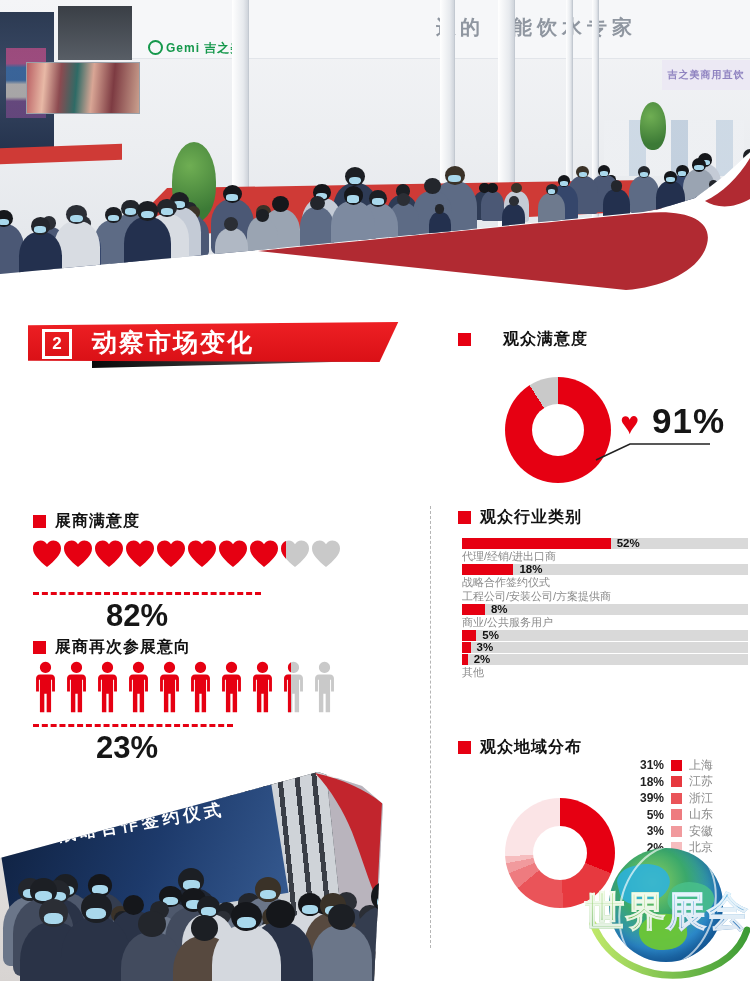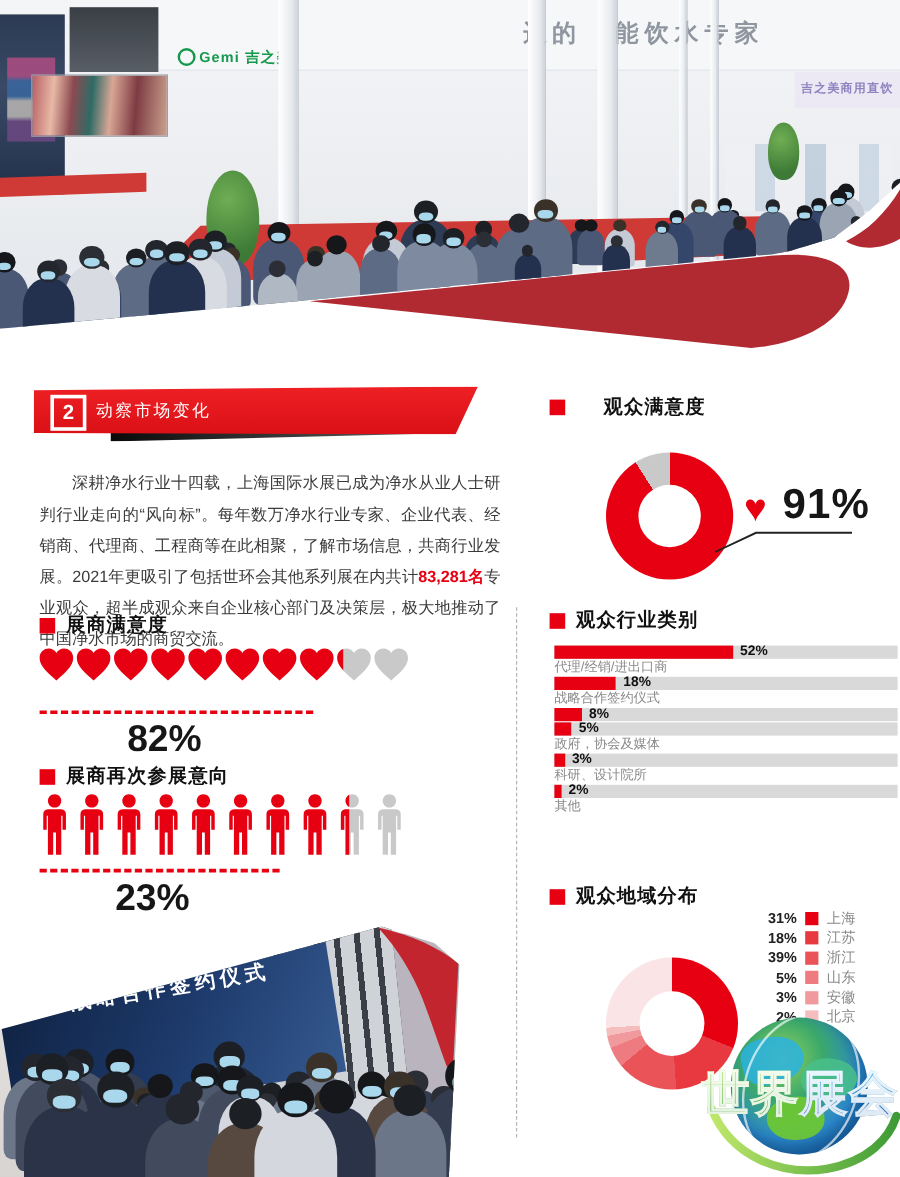--- a/index.html
+++ b/index.html
@@ -49,22 +49,22 @@
 
   
   .sec-shadow{position:absolute;left:92px;top:357px;width:288px;height:11px;z-index:1;
     background:linear-gradient(90deg,#0a0a0a,#4a4a4a 70%,#767676);
     clip-path:polygon(0 30%,100% 0,100% 35%,0 100%);}
   .sec-banner{position:absolute;left:28px;top:322px;width:374px;height:40px;z-index:2;
     background:linear-gradient(180deg,#ee2024,#da1016);
     clip-path:polygon(0 8%,99% 0,94% 100%,0 97%);}
   .sec-num{position:absolute;left:14px;top:7px;width:24px;height:24px;border:3px solid #ffffff;
     color:#ffffff;font-size:17px;font-weight:bold;display:flex;align-items:center;justify-content:center;}
-  .sec-title{position:absolute;left:52px;top:0;line-height:40px;color:#ffffff;
-    font-size:14px;font-weight:normal;letter-spacing:2px;}
+  .sec-title{position:absolute;left:64px;top:0;line-height:40px;color:#ffffff;
+    font-size:25px;font-weight:bold;letter-spacing:2px;}
 
   
   .intro{position:absolute;left:33px;top:390px;width:384px;margin:0;font-size:13.5px;line-height:26px;
     color:#3a3a3a;text-align:justify;text-indent:2em;}
   .intro .hl{color:#e60012;font-weight:bold;}
 
   
   .sec-h{position:absolute;height:18px;font-size:16px;font-weight:bold;color:#111;letter-spacing:1px;
     display:flex;align-items:center;gap:9px;white-space:nowrap;}
   .sq{display:inline-block;width:13px;height:13px;background:#e60012;}
@@ -389,21 +389,20 @@
     <path d="M258,251 C400,237 560,221 645,213 C688,209 713,221 707,244 C701,269 666,287 626,290 L258,251 Z" fill="#b12a32"></path>
     <path d="M705,201 C722,193 738,178 750,158 L750,199 C733,209 716,208 705,201 Z" fill="#b12a32"></path>
   </svg>
 
   <div class="sec-shadow"></div>
   <div class="sec-banner">
     <span class="sec-num">2</span>
     <span class="sec-title">动察市场变化</span>
   </div>
 
-  <p class="intro"><span>深耕净水行业十四载，上海国际水展已成为净水从业人士研判行业走向的“风向标”。每年数万净水行业专家、企业代表、经销商、代理商、工程商等在此相聚，了解市场信息，共商行业发展。2021年更吸引了包括世环会其他系列展在内共计</span><span class="hl">83,281名</span><span>专业观众，超半成观众来自企业核心部门及决策层，极大地推动了中国净水市场的商贸交流。</span></p>
 
   <div class="sec-h" style="left:458px;top:330px;gap:32px;">
     <span class="sq"></span>
     <span>观众满意度</span>
   </div>
   <div class="donut" id="donut91" style="background: conic-gradient(rgb(230, 0, 18) 0deg, rgb(230, 0, 18) 327.6deg, rgb(201, 201, 201) 327.6deg, rgb(201, 201, 201) 360deg);"></div>
   <svg class="callout" viewBox="0 0 190 60">
     <polyline points="36,52 70,36 150,36" fill="none" stroke="#222" stroke-width="1.6"></polyline>
   </svg>
   <span class="heart-glyph">♥</span>
@@ -552,40 +551,40 @@
         <div class="bar-cat">代理/经销/进出口商</div>
       </div>
       <div class="bar-row">
         <div class="bar-track">
           <div class="bar-fill" style="width: 18%;"></div>
           <span class="bar-val" style="left: calc(18% + 6px);">18%</span>
         </div>
         <div class="bar-cat">战略合作签约仪式</div>
       </div>
       <div class="bar-row">
+        <div class="bar-cat">工程公司/安装公司/方案提供商</div>
       </div>
       <div class="bar-row">
         <div class="bar-track">
           <div class="bar-fill" style="width: 8%;"></div>
           <span class="bar-val" style="left: calc(8% + 6px);">8%</span>
         </div>
+        <div class="bar-cat">商业/公共服务用户</div>
       </div>
       <div class="bar-row">
         <div class="bar-track">
           <div class="bar-fill" style="width: 5%;"></div>
           <span class="bar-val" style="left: calc(5% + 6px);">5%</span>
         </div>
-        <div class="bar-cat">政府，协会及媒体</div>
       </div>
       <div class="bar-row">
         <div class="bar-track">
           <div class="bar-fill" style="width: 3%;"></div>
           <span class="bar-val" style="left: calc(3% + 6px);">3%</span>
         </div>
-        <div class="bar-cat">科研、设计院所</div>
       </div>
       <div class="bar-row">
         <div class="bar-track">
           <div class="bar-fill" style="width: 2%;"></div>
           <span class="bar-val" style="left: calc(2% + 6px);">2%</span>
         </div>
         <div class="bar-cat">其他</div>
       </div>
     </div>
 

